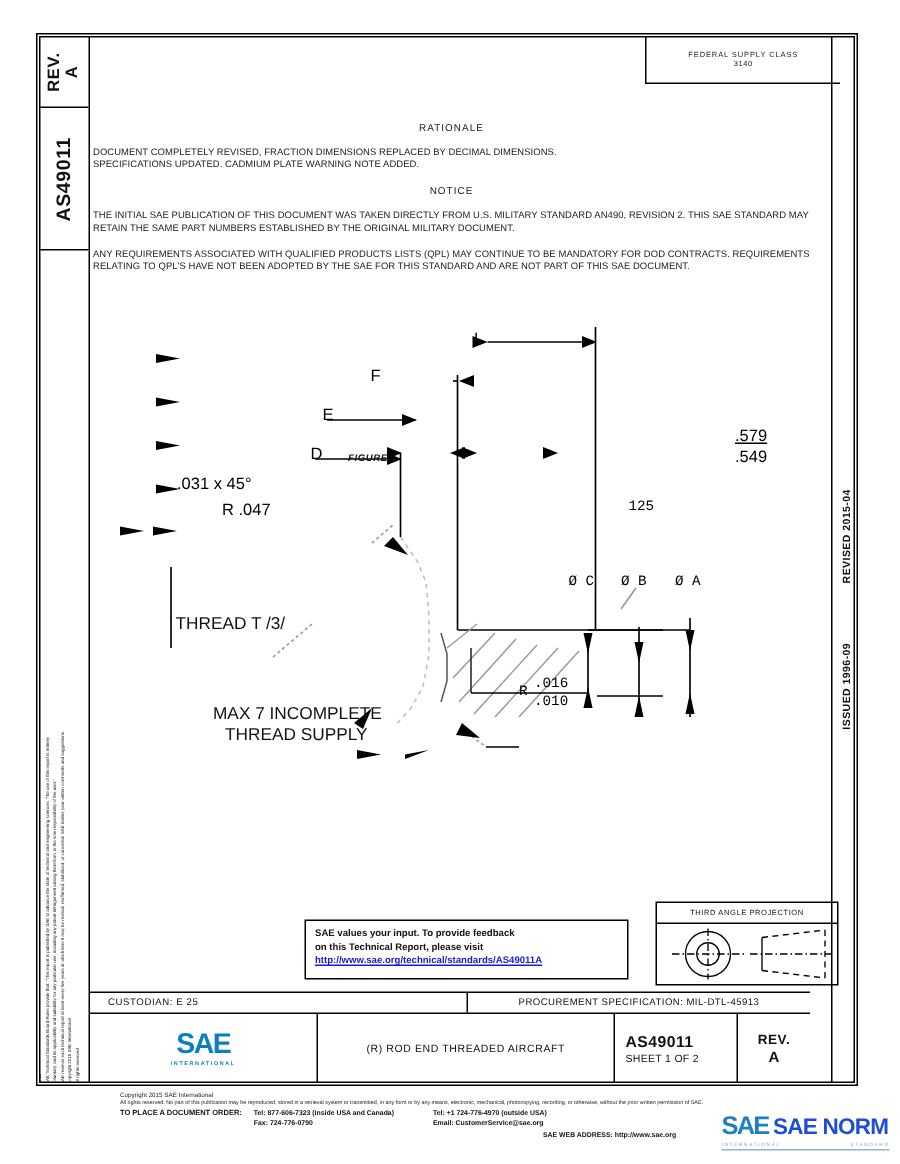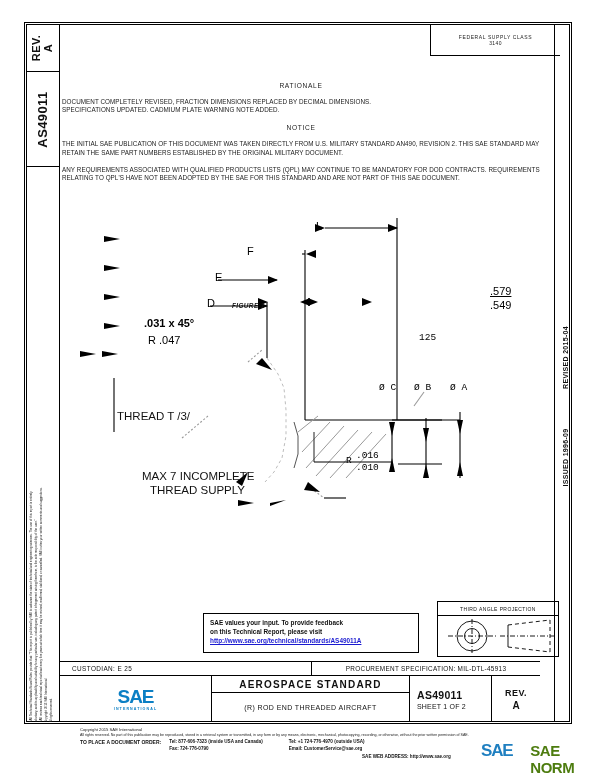--- a/index.html
+++ b/index.html
@@ -330,21 +330,21 @@
     width: 112px;
     pointer-events: none;
   }
   .wm-row { display: flex; align-items: baseline; }
   .wm-sae {
     font-size: 17px; font-weight: bold; letter-spacing: -1.2px;
     color: #1f7fc0; line-height: 17px;
   }
   .wm-txt {
     font-size: 15px; font-weight: bold; letter-spacing: -0.5px;
-    color: #4d7c0f; line-height: 17px; margin-left: 18px;
+    color: #1d4ed8; line-height: 17px; margin-left: 3px;
   }
   .wm-sub {
     font-size: 3.2px; letter-spacing: 1.1px; color: #7fa8c4;
     margin-top: 1px; display: flex; justify-content: space-between;
   }
   .wm-rule { height: 0.8px; background: #8fb4cc; margin-top: 1px; }
 </style>
 </head>
 <body>
 
@@ -474,21 +474,21 @@
         <polygon points="361,268 367,268 364,254"></polygon>
         <polygon points="395,266 401,266 398,252"></polygon>
       </g>
     </svg>
 
     
     <div class="dim-label" style="left:254px; top:10px;">L</div>
     <div class="dim-label" style="left:185px; top:35px;">F</div>
     <div class="dim-label" style="left:153px; top:61px;">E</div>
     <div class="dim-label" style="left:145px; top:87px;">D</div>
-    <div class="dim-label" style="left:82px; top:107px;font-weight:bold;">.031 x 45°</div>
+    <div class="dim-label" style="left:56px; top:107px;">.031 x 45°</div>
     <div class="dim-label" style="left:86px; top:124px;">R .047</div>
     <div class="dim-label" style="left:428px; top:75px;text-decoration:underline;">.579</div>
     <div class="dim-label" style="left:428px; top:89px;">.549</div>
     <div class="dim-label sm" style="left:357px; top:122px;">125</div>
     <div class="dim-label sm" style="left:317px; top:172px;">Ø C</div>
     <div class="dim-label sm" style="left:352px; top:172px;">Ø B</div>
     <div class="dim-label sm" style="left:388px; top:172px;">Ø A</div>
     <div class="dim-label sm" style="left:284px; top:245px;">R</div>
     <div class="dim-label sm" style="left:294px; top:240px;">.016</div>
     <div class="dim-label sm" style="left:294px; top:252px;">.010</div>
@@ -530,21 +530,20 @@
   </div>
 
   <div class="title-block">
     <div class="tb-logo">
       <div class="sae-logo">
         <div class="mark">SAE</div>
         <div class="sub">INTERNATIONAL</div>
       </div>
     </div>
     <div class="tb-mid">
-      <div class="tb-mid-top">AEROSPACE STANDARD</div>
       <div class="tb-mid-bot">(R) ROD END   THREADED  AIRCRAFT</div>
     </div>
     <div class="tb-num">
       <div class="tb-num-1">AS49011</div>
       <div class="tb-num-2">SHEET 1 OF 2</div>
     </div>
     <div class="tb-rev">
       <div class="tb-rev-1">REV.</div>
       <div class="tb-rev-2">A</div>
     </div>

